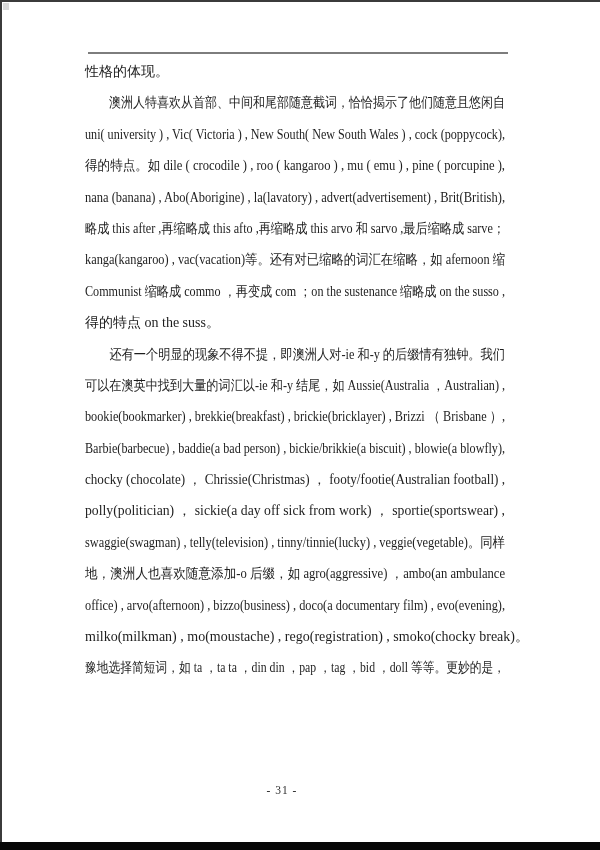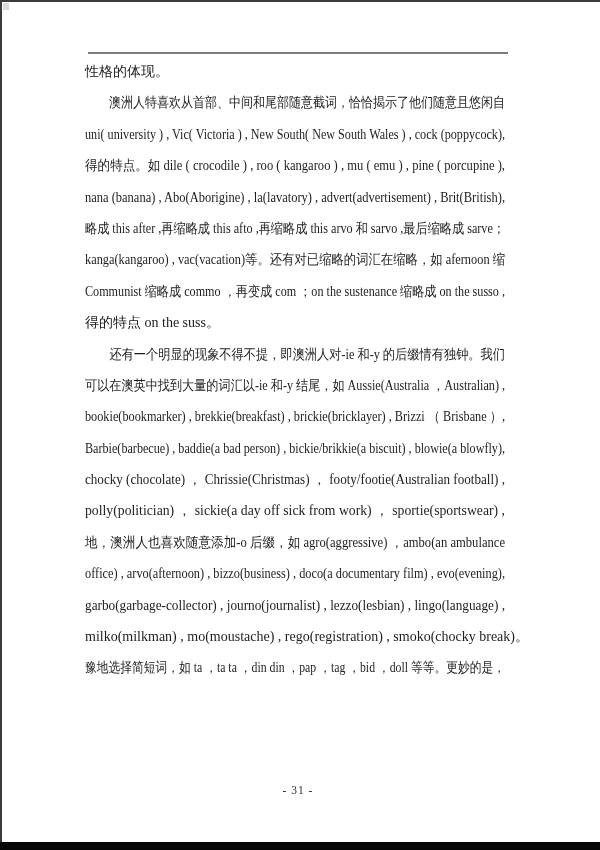--- a/index.html
+++ b/index.html
@@ -10,21 +10,21 @@
   }
   .frame-top{position:absolute;top:0;left:0;width:600px;height:2px;background:#3b3b3b;}
   .frame-left{position:absolute;top:0;left:0;width:2px;height:850px;background:#3b3b3b;}
   .frame-bottom{position:absolute;left:0;bottom:0;width:600px;height:8px;background:#070707;}
   .scan-artifact{position:absolute;left:3px;top:3px;width:6px;height:7px;background:#bdbdbd;opacity:.55;}
   .header-rule{position:absolute;left:88px;top:52px;width:420px;height:2px;background:#7d7d7d;}
   .content{position:absolute;left:72px;top:56px;width:420px;margin-left:13px;}
   .line{height:31.4px;line-height:31.4px;font-size:14px;white-space:nowrap;}
   .line-text{display:inline-block;transform-origin:0 50%;white-space:nowrap;}
   .footer{
-    position:absolute;left:88px;top:784px;width:420px;text-align:center;
+    position:absolute;left:72px;top:784px;width:420px;text-align:center;
     font-size:11.5px;color:#2e2e2e;letter-spacing:1px;
   }
 </style>
 </head>
 <body>
 
 <div class="page">
   <div class="frame-top"></div>
   <div class="frame-left"></div>
   <div class="scan-artifact"></div>
@@ -38,21 +38,21 @@
       <div class="line"><span class="line-text" style="transform: scaleX(0.868975);">略成 this after ,再缩略成 this afto ,再缩略成 this arvo 和 sarvo ,最后缩略成 sarve；</span></div>
       <div class="line"><span class="line-text" style="transform: scaleX(0.881832);">kanga(kangaroo) , vac(vacation)等。还有对已缩略的词汇在缩略，如 afernoon 缩</span></div>
       <div class="line"><span class="line-text" style="transform: scaleX(0.867517);">Communist 缩略成 commo ，再变成 com ；on the sustenance 缩略成 on the susso ,</span></div>
       <div class="line para-end"><span class="line-text">得的特点 on the suss。</span></div>
       <div class="line"><span class="line-text" style="transform: scaleX(0.872387);">　　还有一个明显的现象不得不提，即澳洲人对-ie 和-y 的后缀情有独钟。我们</span></div>
       <div class="line"><span class="line-text" style="transform: scaleX(0.866873);">可以在澳英中找到大量的词汇以-ie 和-y 结尾，如 Aussie(Australia ，Australian) ,</span></div>
       <div class="line"><span class="line-text" style="transform: scaleX(0.874829);">bookie(bookmarker) , brekkie(breakfast) , brickie(bricklayer) , Brizzi （ Brisbane ）,</span></div>
       <div class="line"><span class="line-text" style="transform: scaleX(0.867097);">Barbie(barbecue) , baddie(a bad person) , bickie/brikkie(a biscuit) , blowie(a blowfly),</span></div>
       <div class="line"><span class="line-text" style="transform: scaleX(0.936096);">chocky (chocolate) ， Chrissie(Christmas) ， footy/footie(Australian football) ,</span></div>
       <div class="line"><span class="line-text" style="transform: scaleX(0.979985);">polly(politician) ， sickie(a day off sick from work) ， sportie(sportswear) ,</span></div>
+      <div class="line"><span class="line-text" style="transform: scaleX(0.88331);">swaggie(swagman) , telly(television) , tinny/tinnie(lucky) , veggie(vegetable)。同样</span></div>
       <div class="line"><span class="line-text" style="transform: scaleX(0.900171);">地，澳洲人也喜欢随意添加-o 后缀，如 agro(aggressive) ，ambo(an ambulance</span></div>
       <div class="line"><span class="line-text" style="transform: scaleX(0.879552);">office) , arvo(afternoon) , bizzo(business) , doco(a documentary film) , evo(evening),</span></div>
-      <div class="line"><span class="line-text" style="transform: scaleX(0.946912);">garbo(garbage-collector) , journo(journalist) , lezzo(lesbian) , lingo(language) ,</span></div>
       <div class="line para-end"><span class="line-text">milko(milkman) , mo(moustache) , rego(registration) , smoko(chocky break)。</span></div>
       <div class="line"><span class="line-text" style="transform: scaleX(0.839869);">豫地选择简短词，如 ta ，ta ta ，din din ，pap ，tag ，bid ，doll 等等。更妙的是，</span></div>
     </div>
   <div class="footer">- 31 -</div>
   <div class="frame-bottom"></div>
 </div>
 
 </body></html>

